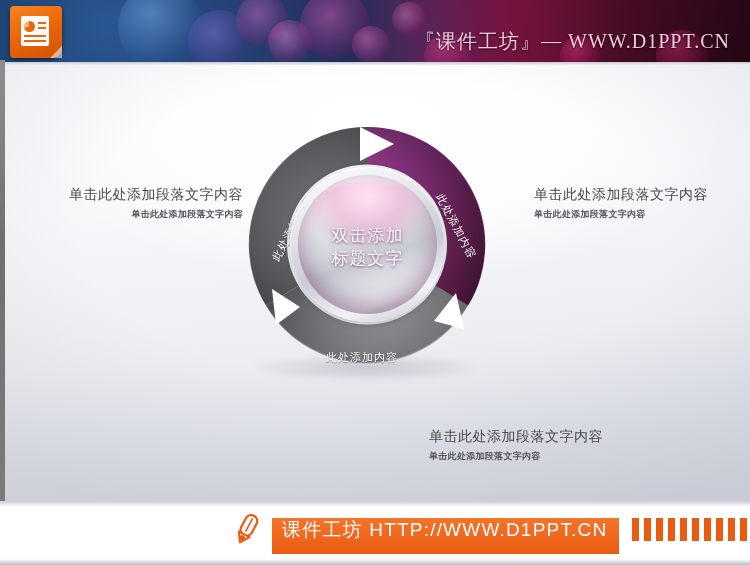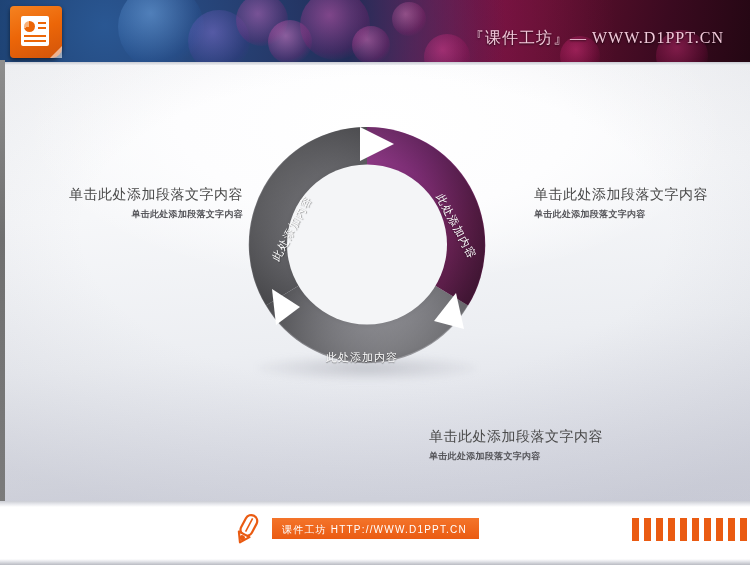--- a/index.html
+++ b/index.html
@@ -34,24 +34,24 @@
       radial-gradient(circle at 40% 55%, rgba(225,70,170,0.55) 0%, rgba(150,25,95,0.35) 40%, rgba(60,10,45,0) 70%),
       linear-gradient(100deg, #0b1836 0%, #2a2350 16%, #5e1a4e 36%, #7d1140 55%, #61102f 72%, #3b0a20 88%, #240713 100%);
   }
   .bokeh {
     position: absolute;
     border-radius: 50%;
     pointer-events: none;
   }
   .header-title {
     position: absolute;
-    right: 26px;
+    right: 20px;
     top: 28px;
     font-family: "Liberation Serif", serif;
-    font-size: 16px;
+    font-size: 20px;
     letter-spacing: 1px;
     color: #f2c9da;
     text-shadow: 0 1px 2px rgba(0,0,0,0.75);
     white-space: nowrap;
   }
 
   
   .logo {
     position: absolute;
     left: 10px;
@@ -250,26 +250,26 @@
     background: linear-gradient(0deg, #b9bbc2 0%, #e4e5ea 60%, #ffffff 100%);
   }
   .pencil {
     position: absolute;
     left: 232px; top: 512px;
     width: 30px; height: 34px;
   }
   .footer-bar {
     position: absolute;
     left: 272px; top: 518px;
-    height: 21px;
+    height: 36px;
     padding: 0 12px 0 10px;
     background: linear-gradient(180deg, #f4742a 0%, #ea5b12 100%);
     color: #ffffff;
     font-family: "Liberation Sans", sans-serif;
-    font-size: 10px;
+    font-size: 19px;
     letter-spacing: 1.2px;
     line-height: 23px;
     white-space: nowrap;
   }
   .footer-stripes {
     position: absolute;
     left: 632px; top: 518px;
     width: 118px; height: 23px;
     background: repeating-linear-gradient(90deg,
       #ea5b12 0px, #ea5b12 7px,
@@ -367,20 +367,29 @@
         <polygon points="118,10 118,44 152,27" fill="#ffffff"></polygon>
         <polygon points="30,172 58,190 34,208" fill="#ffffff"></polygon>
         <polygon points="214,176 222,212 192,204" fill="#ffffff"></polygon>
       </svg>
 
       <div class="seg-label seg-label-left">此处添加内容</div>
       <div class="seg-label seg-label-right">此处添加内容</div>
       <div class="seg-label seg-label-bottom">此处添加内容</div>
     </div>
 
+    <div class="sphere-outer">
+      <div class="sphere">
+        <div class="sphere-gloss"></div>
+        <div class="sphere-text">
+          <div>双击添加</div>
+          <div>标题文字</div>
+        </div>
+      </div>
+    </div>
   </div>
 
   <div class="callout callout-left">
     <div class="line1">单击此处添加段落文字内容</div>
     <div class="line2">单击此处添加段落文字内容</div>
   </div>
 
   <div class="callout callout-right">
     <div class="line1">单击此处添加段落文字内容</div>
     <div class="line2">单击此处添加段落文字内容</div>

